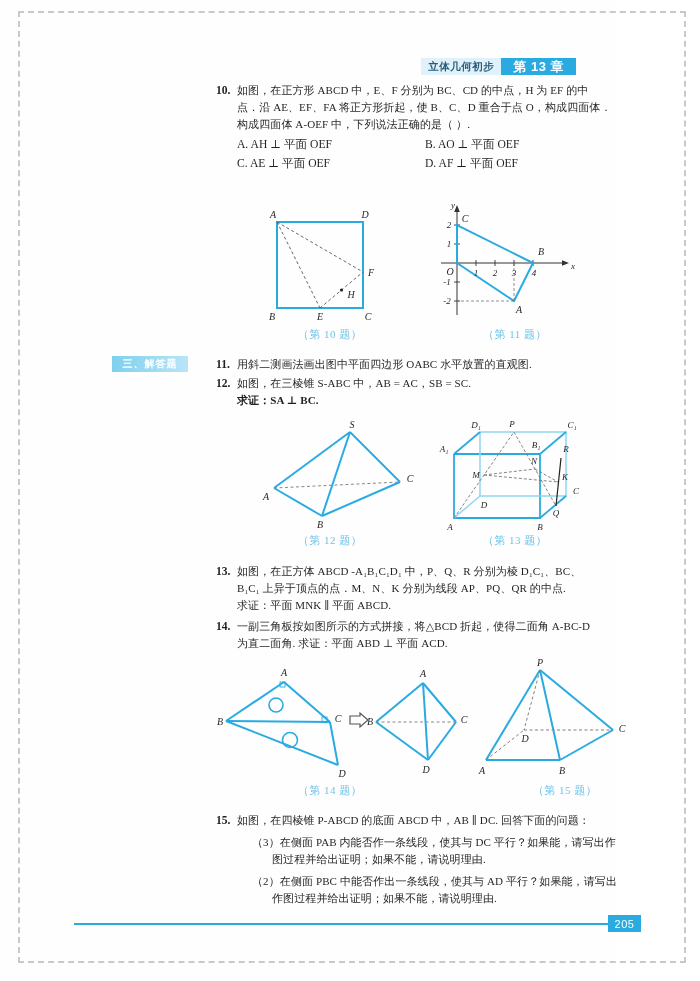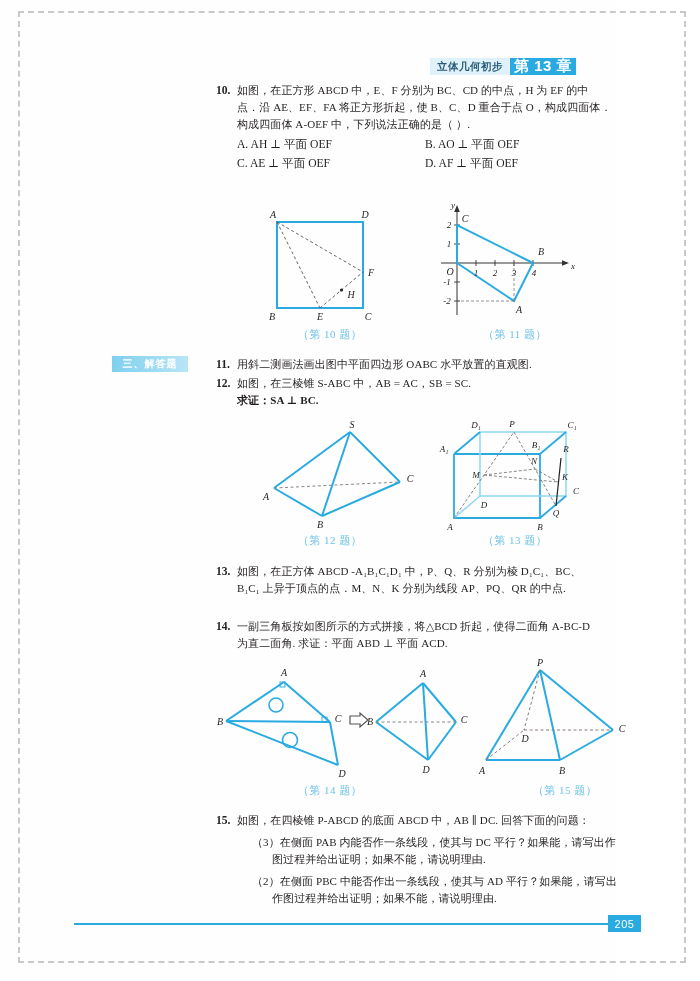--- a/index.html
+++ b/index.html
@@ -52,23 +52,23 @@
     font-size: 10.5px;
     font-weight: bold;
     padding: 0 7px;
     display: flex;
     align-items: center;
     letter-spacing: .5px;
   }
   .rh-chapter {
     background: #29abe2;
     color: #ffffff;
-    font-size: 15px;
+    font-size: 13px;
     font-weight: bold;
-    padding: 0 4px;
+    padding: 0 12px;
     display: flex;
     align-items: center;
     letter-spacing: .5px;
   }
 
   
   .q {
     position: absolute;
     font-size: 11px;
     line-height: 17.2px;
@@ -289,20 +289,21 @@
       <text x="48" y="60" font-size="9" font-style="italic" font-family="Liberation Serif, serif" fill="#231f20" text-anchor="middle">M</text>
       <text x="106" y="46" font-size="9" font-style="italic" font-family="Liberation Serif, serif" fill="#231f20" text-anchor="middle">N</text>
       <text x="137" y="62" font-size="9" font-style="italic" font-family="Liberation Serif, serif" fill="#231f20" text-anchor="middle">K</text>
     </svg>
   </div>
   <div class="caption" style="left:440px; top:533px; width:150px;">（第 13 题）</div>
 
   <div class="qnum" style="left:216px; top:563px;">13.</div>
   <div class="q" style="left:237px; top:563px; width:410px;">如图，在正方体 ABCD -A₁B₁C₁D₁ 中，P、Q、R 分别为棱 D₁C₁、BC、</div>
   <div class="q" style="left:237px; top:580px; width:410px;">B₁C₁ 上异于顶点的点．M、N、K 分别为线段 AP、PQ、QR 的中点.</div>
+  <div class="q" style="left:237px; top:597px; width:410px;">求证：平面 MNK ∥ 平面 ABCD.</div>
 
   <div class="qnum" style="left:216px; top:618px;">14.</div>
   <div class="q" style="left:237px; top:618px; width:410px;">一副三角板按如图所示的方式拼接，将△BCD 折起，使得二面角 A-BC-D</div>
   <div class="q" style="left:237px; top:635px; width:410px;">为直二面角. 求证：平面 ABD ⊥ 平面 ACD.</div>
 
   <div class="fig" style="left:218px; top:665px;">
     <svg width="240" height="115" viewBox="0 0 240 115">
 
       <line x1="8" y1="56" x2="66" y2="17" stroke="#29abe2" stroke-width="2"></line>
       <line x1="66" y1="17" x2="112" y2="57" stroke="#29abe2" stroke-width="2"></line>

